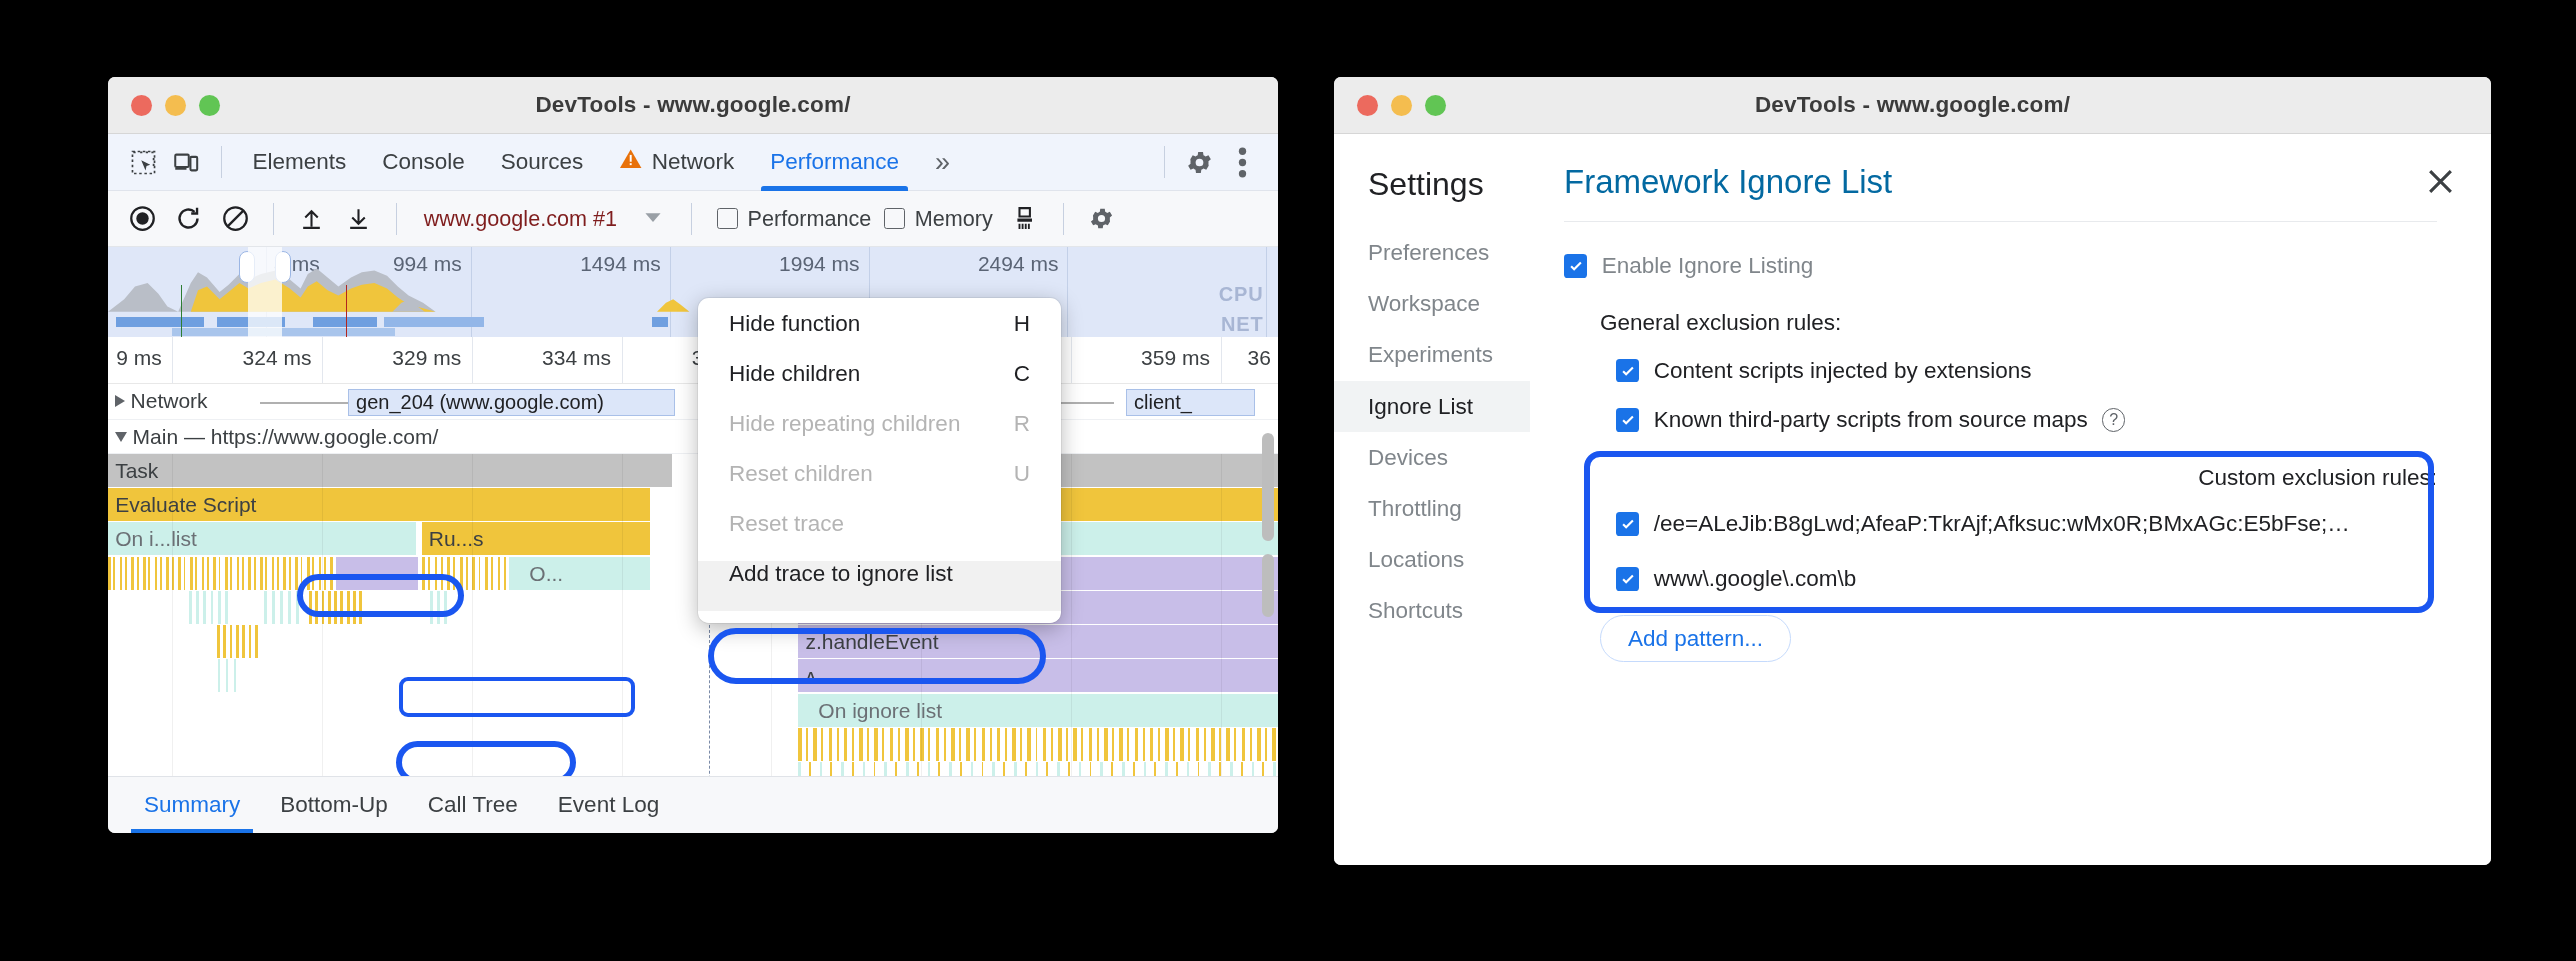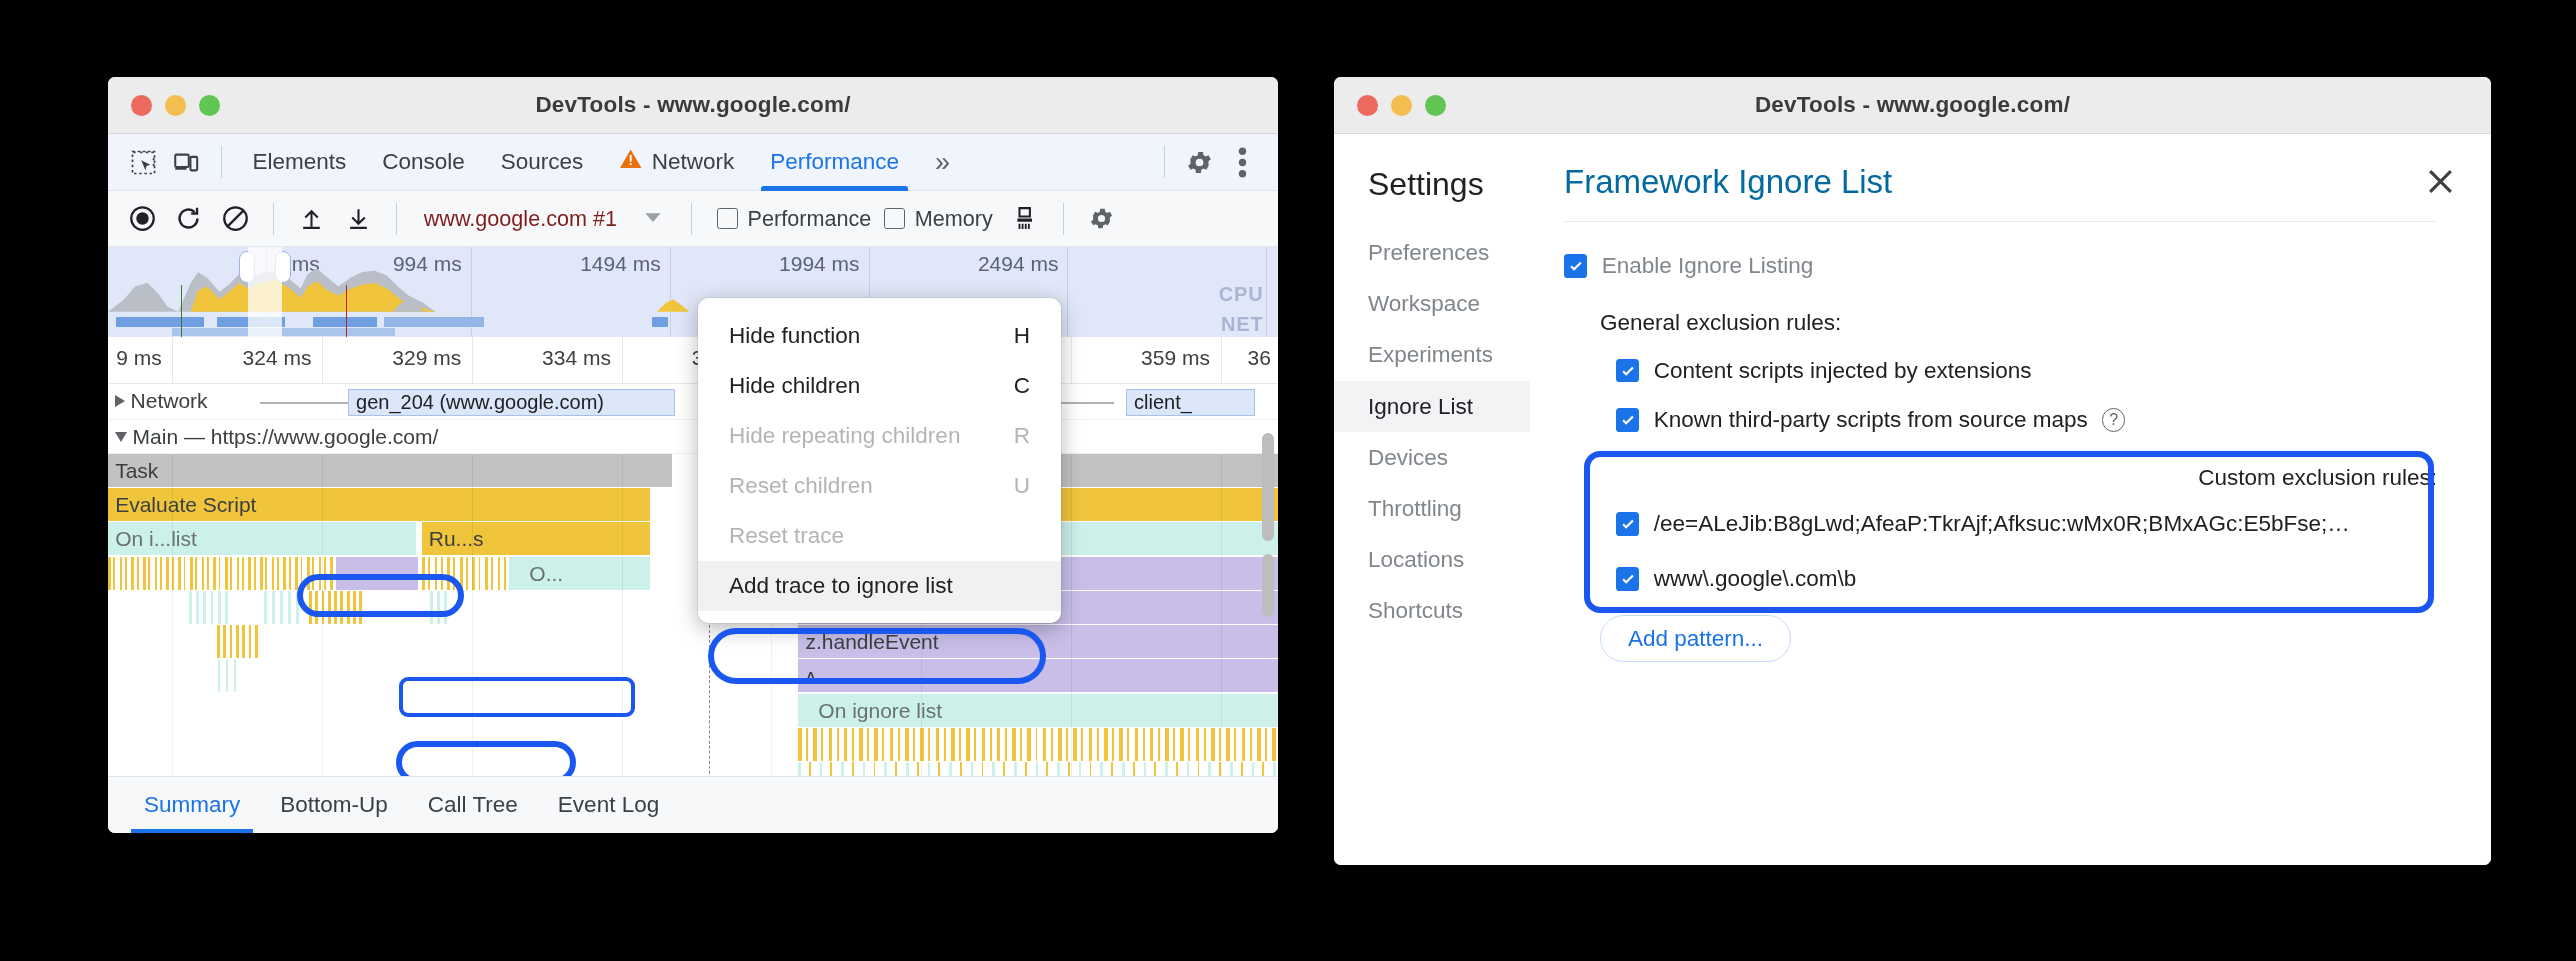--- a/index.html
+++ b/index.html
@@ -107,21 +107,21 @@
   .bt.active { color:#1a73e8; }
   .bt.active:after { content:''; position:absolute; left:7.2px; right:7.2px; bottom:0; height:4.5px; background:#1a73e8; }
 
   
   .ctxmenu {
     position:absolute; background:#fff; border-radius:10.8px;
     box-shadow: 0 5.4px 21.6px rgba(0,0,0,.28), 0 0 0 0.9px rgba(0,0,0,.06);
     padding: 12.6px 0 0 0; overflow:hidden;
   }
   .ctxitem {
-    display:flex; align-items:center; height:50px; padding: 0 31px 0 31px;
+    display:flex; align-items:flex-start; height:50px; padding: 0 31px 0 31px;
     font-size:22.5px; color:#202124; gap:36px; white-space:nowrap;
   }
   .ctxitem .lbl { flex:1; }
   .ctxitem .key { color:#202124; width:18px; text-align:right;}
   .ctxitem.disabled .lbl, .ctxitem.disabled .key { color:#b4b4b4; }
   .ctxitem.highlighted { background:#f1f1f1; }
 
   
   .ring {
     position:absolute; border: 6.3px solid #1a56f0; border-radius: 36px;

